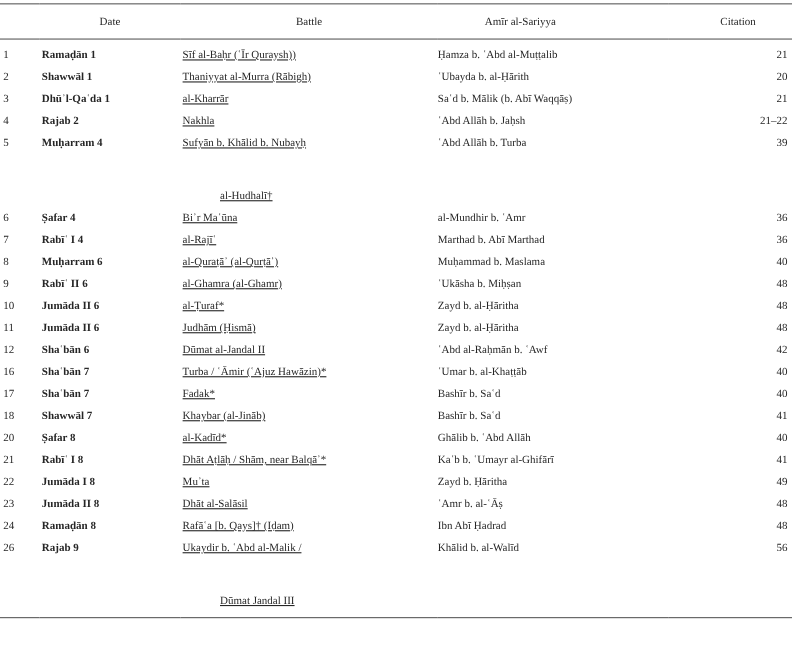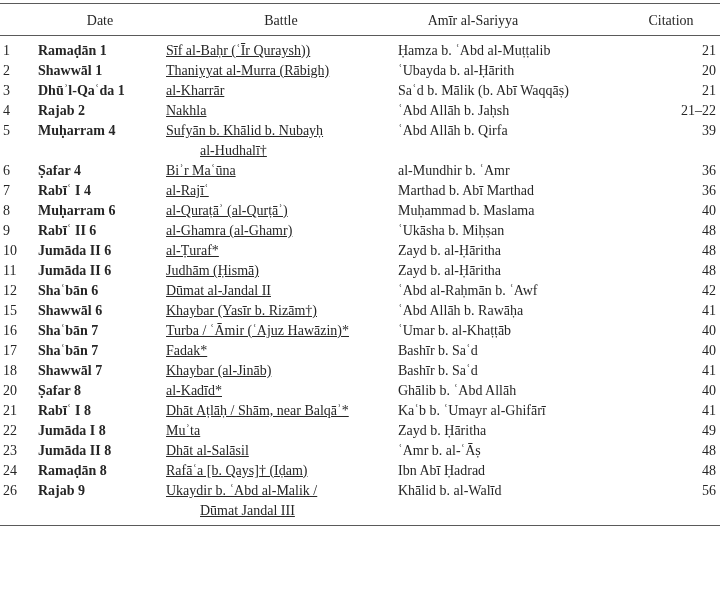--- a/index.html
+++ b/index.html
@@ -16,21 +16,21 @@
   }
   .page {
     width: 720px;
     box-sizing: border-box;
     padding-top: 3px;
   }
   table.battles-table {
     width: 720px;
     border-collapse: collapse;
     table-layout: fixed;
-    font-size: 14px;
+    font-size: 10px;
     border-top: 1.5px solid #5a5a5a;
     border-bottom: 1.5px solid #5a5a5a;
   }
   thead th {
     font-weight: normal;
     text-align: center;
     padding: 8px 0 6px 0;
     border-bottom: 1px solid #5a5a5a;
     line-height: 17px;
     overflow: hidden;
@@ -45,21 +45,21 @@
     overflow: hidden;
     white-space: nowrap;
   }
   tbody tr:first-child td { padding-top: 5px; }
   tbody tr:last-child td { padding-bottom: 4px; }
   .cell-num { padding-left: 3px; }
   .cell-date { padding-left: 2px; font-weight: bold; }
   .cell-battle { padding-left: 2px; white-space: normal; text-decoration: underline; }
   .cell-citation { text-align: right; padding-right: 4px; }
   .battle-line { white-space: nowrap; }
-  .battle-line.cont { padding-left: 34px; }
+  .battle-line.cont { padding-left: 34px; margin-top: 28px; }
 </style>
 </head>
 <body>
 
 <div class="page">
   <table class="battles-table">
     <colgroup>
       <col style="width:36px">
       <col style="width:128px">
       <col style="width:234px">
@@ -116,21 +116,21 @@
     <td class="cell-citation">21–22</td>
   </tr>
 
   <tr>
     <td class="cell-num">5</td>
     <td class="cell-date">Muḥarram 4</td>
     <td class="cell-battle">
             <div class="battle-line">Sufyān b. Khālid b. Nubayḥ</div>
             <div class="battle-line cont">al-Hudhalī†</div>
           </td>
-    <td class="cell-amir">ʿAbd Allāh b. Qirfa</td>
+    <td class="cell-amir">ʿAbd Allāh b. Turba</td>
     <td class="cell-citation">39</td>
   </tr>
 
   <tr>
     <td class="cell-num">6</td>
     <td class="cell-date">Ṣafar 4</td>
     <td class="cell-battle">
             <div class="battle-line">Biʾr Maʿūna</div>
           </td>
     <td class="cell-amir">al-Mundhir b. ʿAmr</td>
@@ -192,29 +192,20 @@
     <td class="cell-date">Shaʿbān 6</td>
     <td class="cell-battle">
             <div class="battle-line">Dūmat al-Jandal II</div>
           </td>
     <td class="cell-amir">ʿAbd al-Raḥmān b. ʿAwf</td>
     <td class="cell-citation">42</td>
   </tr>
 
 
 
-  <tr>
-    <td class="cell-num">15</td>
-    <td class="cell-date">Shawwāl 6</td>
-    <td class="cell-battle">
-            <div class="battle-line">Khaybar (Yasīr b. Rizām†)</div>
-          </td>
-    <td class="cell-amir">ʿAbd Allāh b. Rawāḥa</td>
-    <td class="cell-citation">41</td>
-  </tr>
 
   <tr>
     <td class="cell-num">16</td>
     <td class="cell-date">Shaʿbān 7</td>
     <td class="cell-battle">
             <div class="battle-line">Turba / ʿĀmir (ʿAjuz Hawāzin)*</div>
           </td>
     <td class="cell-amir">ʿUmar b. al-Khaṭṭāb</td>
     <td class="cell-citation">40</td>
   </tr>

